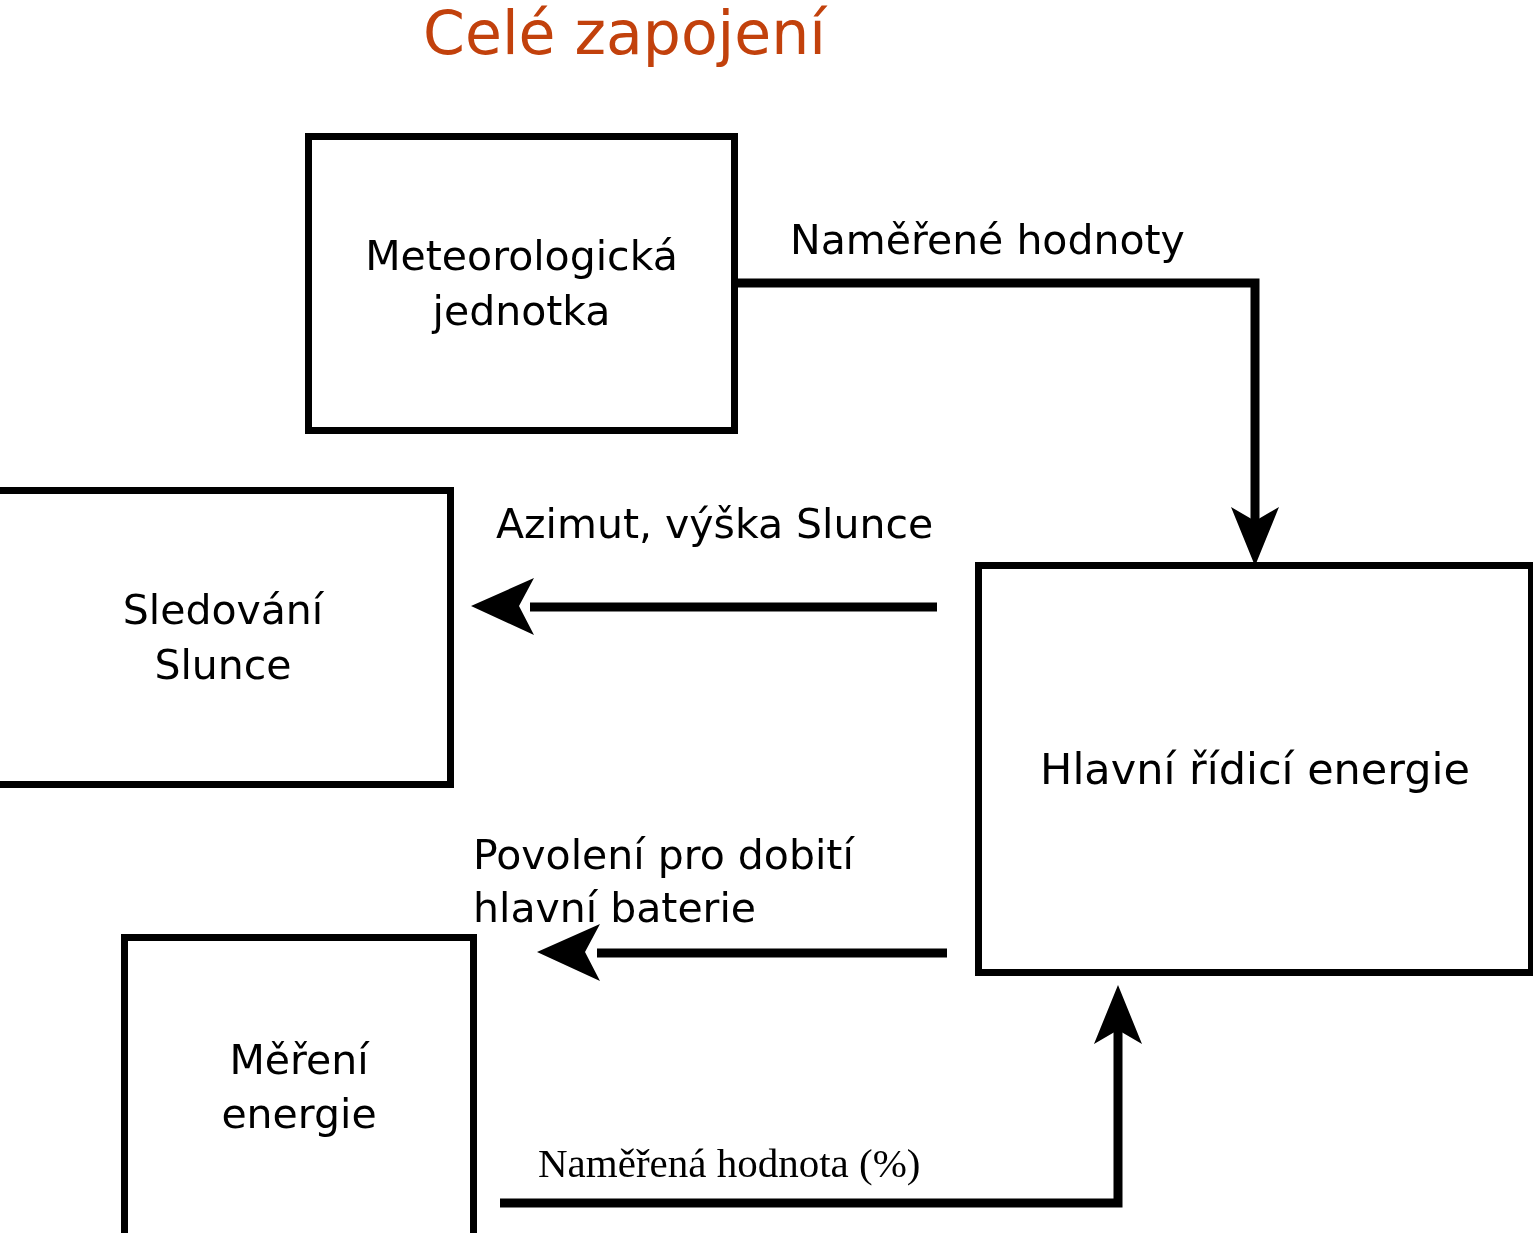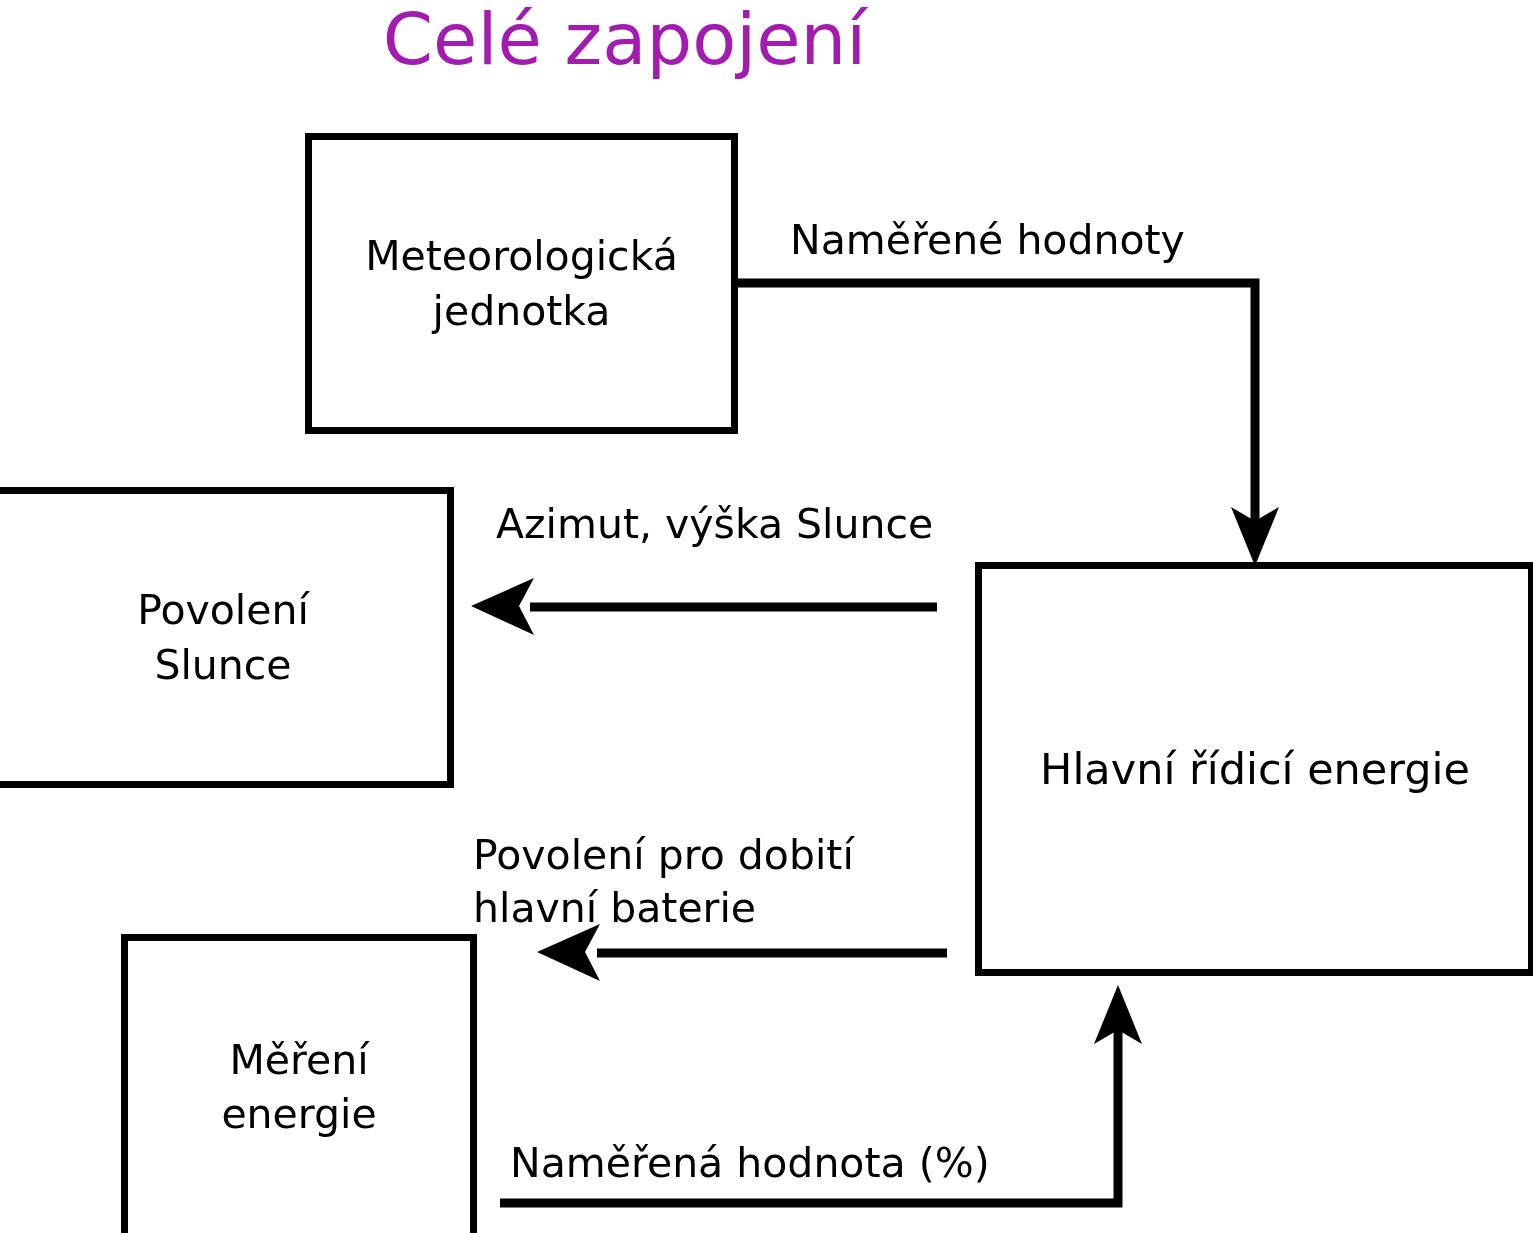--- a/index.html
+++ b/index.html
@@ -16,23 +16,23 @@
     height: 1233px;
     background: #ffffff;
     overflow: hidden;
   }
   .diagram-title {
     position: absolute;
     left: 0;
     top: 2px;
     width: 1249px;
     text-align: center;
-    font-size: 72px;
+    font-size: 60px;
     font-weight: 400;
-    color: #a21caf;
+    color: #c2410c;
     letter-spacing: 0px;
     line-height: 1.05;
   }
   .node {
     position: absolute;
     box-sizing: border-box;
     border: 7px solid #000000;
     background: #ffffff;
     display: flex;
     align-items: center;
@@ -67,21 +67,21 @@
   
   #node-meteo      { left: 305px;  top: 133px; width: 433px;  height: 301px; }
   #node-sun        { left: -8px;   top: 487px; width: 462px;  height: 301px; }
   #node-main       { left: 975px;  top: 562px; width: 560px;  height: 414px; font-size: 43px; }
   #node-energy     { left: 121px;  top: 934px; width: 356px;  height: 306px; }
 
   
   #label-measured-values   { left: 790px; top: 214px; }
   #label-azimuth           { left: 496px; top: 498px; }
   #label-permission        { left: 473px; top: 829px; }
-  #label-measured-percent  { left: 510px; top: 1137px; }
+  #label-measured-percent  { left: 538px; top: 1137px; font-family: Liberation Serif, serif; }
 </style>
 </head>
 <body>
 
 <div id="canvas">
 
   <div class="diagram-title">Celé zapojení</div>
 
   <svg class="links" viewBox="0 0 1533 1233" xmlns="http://www.w3.org/2000/svg">
 
@@ -105,21 +105,21 @@
       <polygon points="1118,985 1094,1044 1118,1030 1142,1044" fill="#000000"></polygon>
     </g>
   </svg>
 
   <div class="node" id="node-meteo">
     <span class="node-label">Meteorologická
 jednotka</span>
   </div>
 
   <div class="node" id="node-sun">
-    <span class="node-label">Povolení
+    <span class="node-label">Sledování
 Slunce</span>
   </div>
 
   <div class="node" id="node-main">
     <span class="node-label">Hlavní řídicí energie</span>
   </div>
 
   <div class="node" id="node-energy">
     <span class="node-label">Měření
 energie</span>

